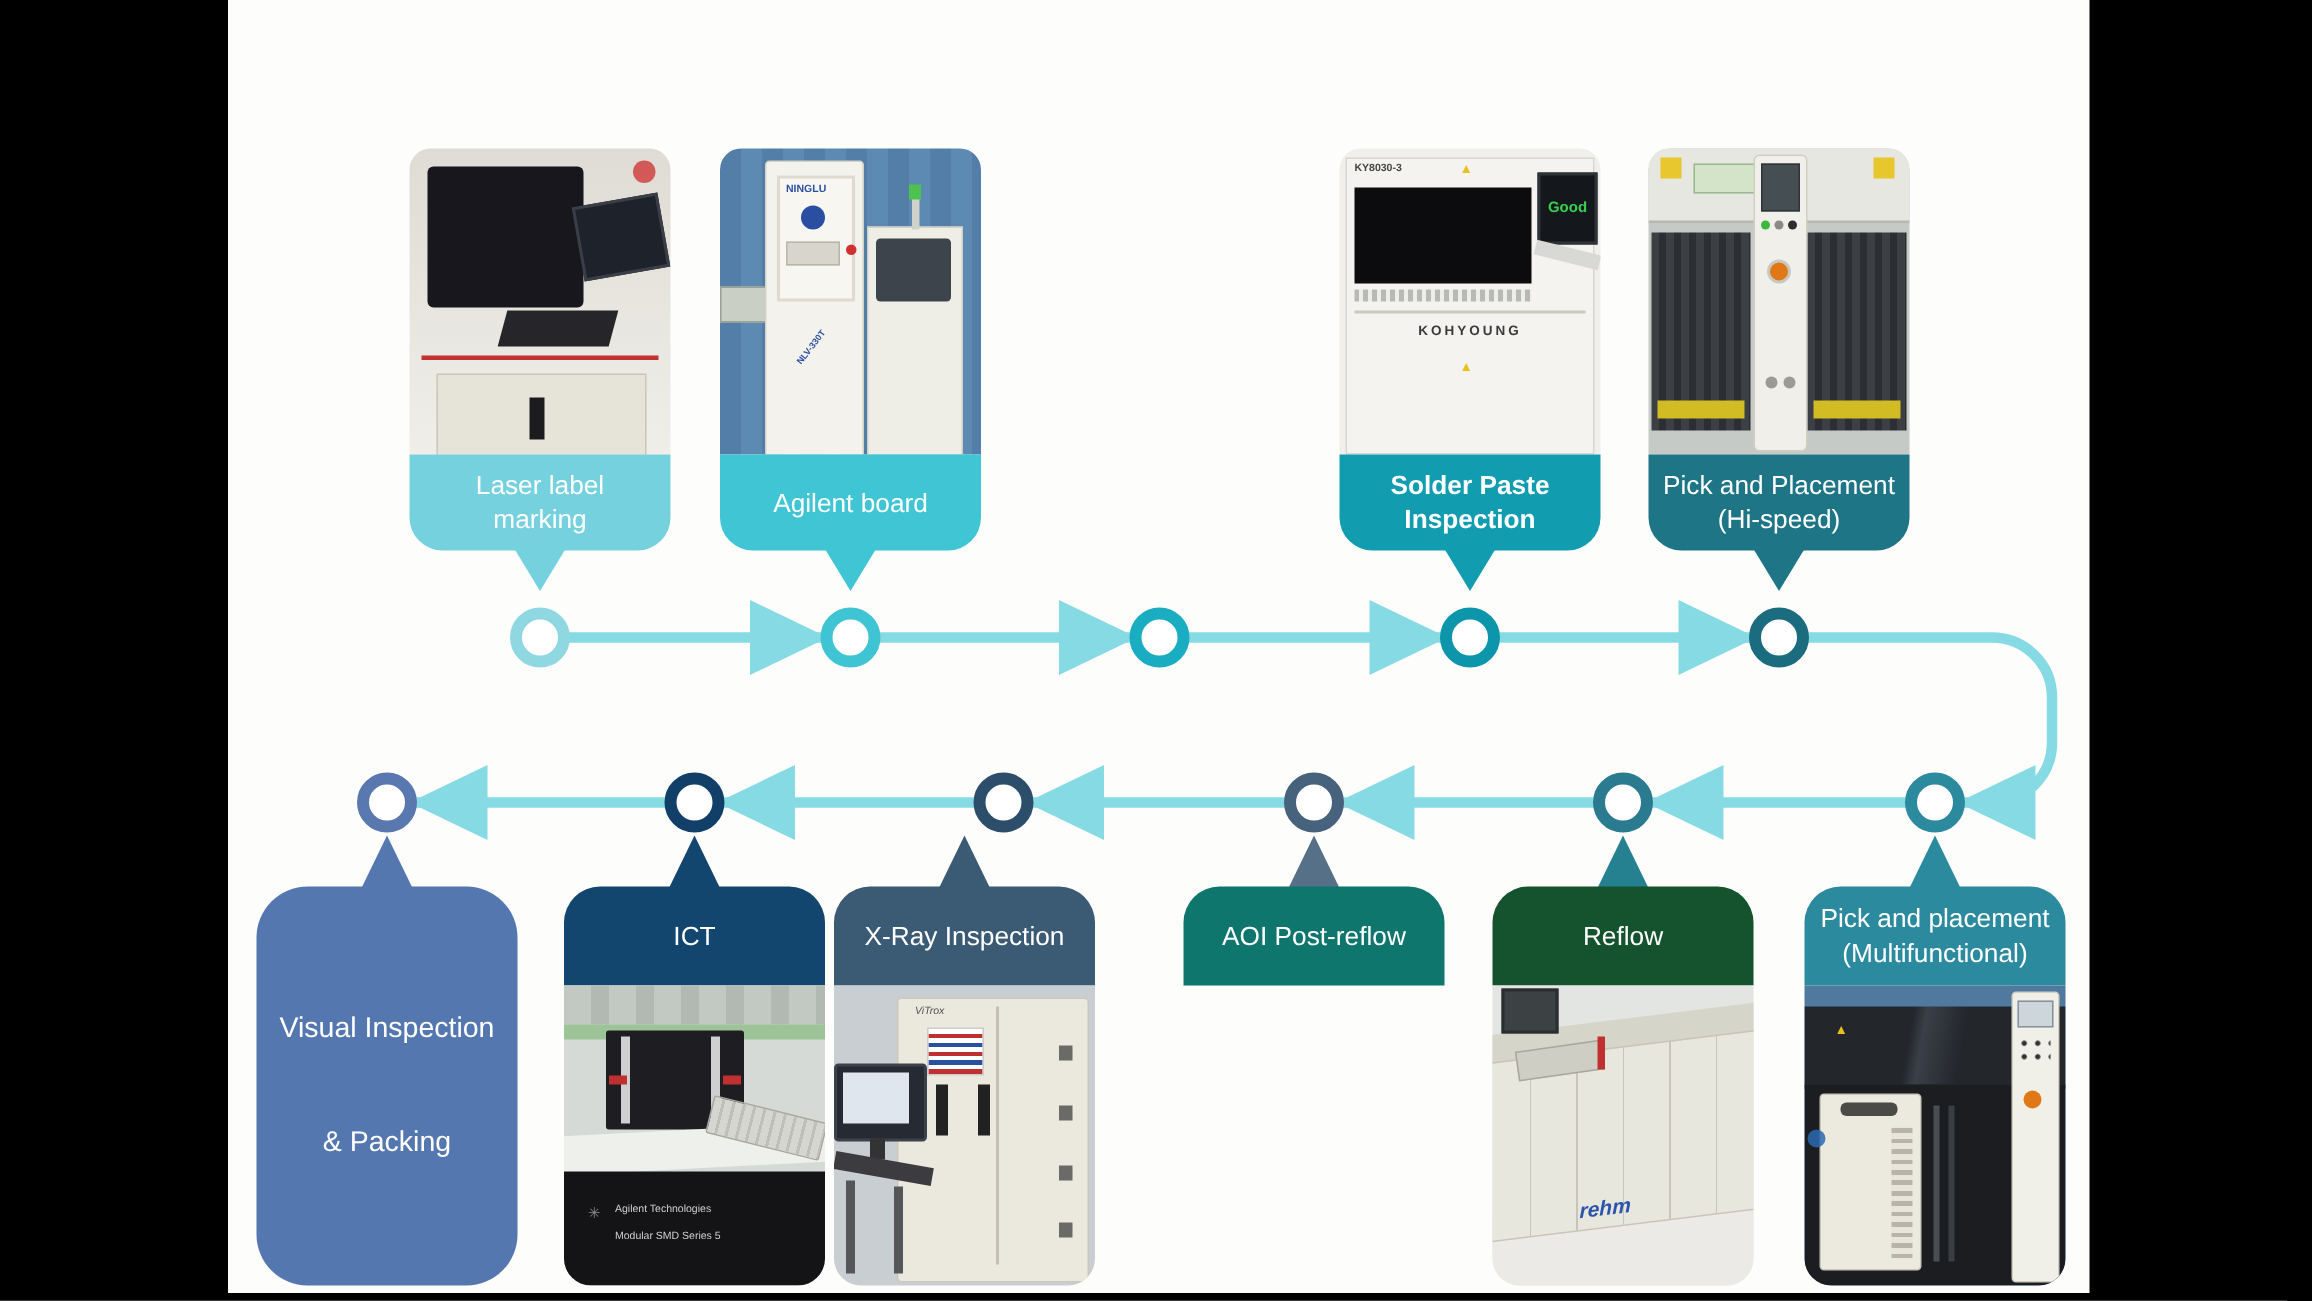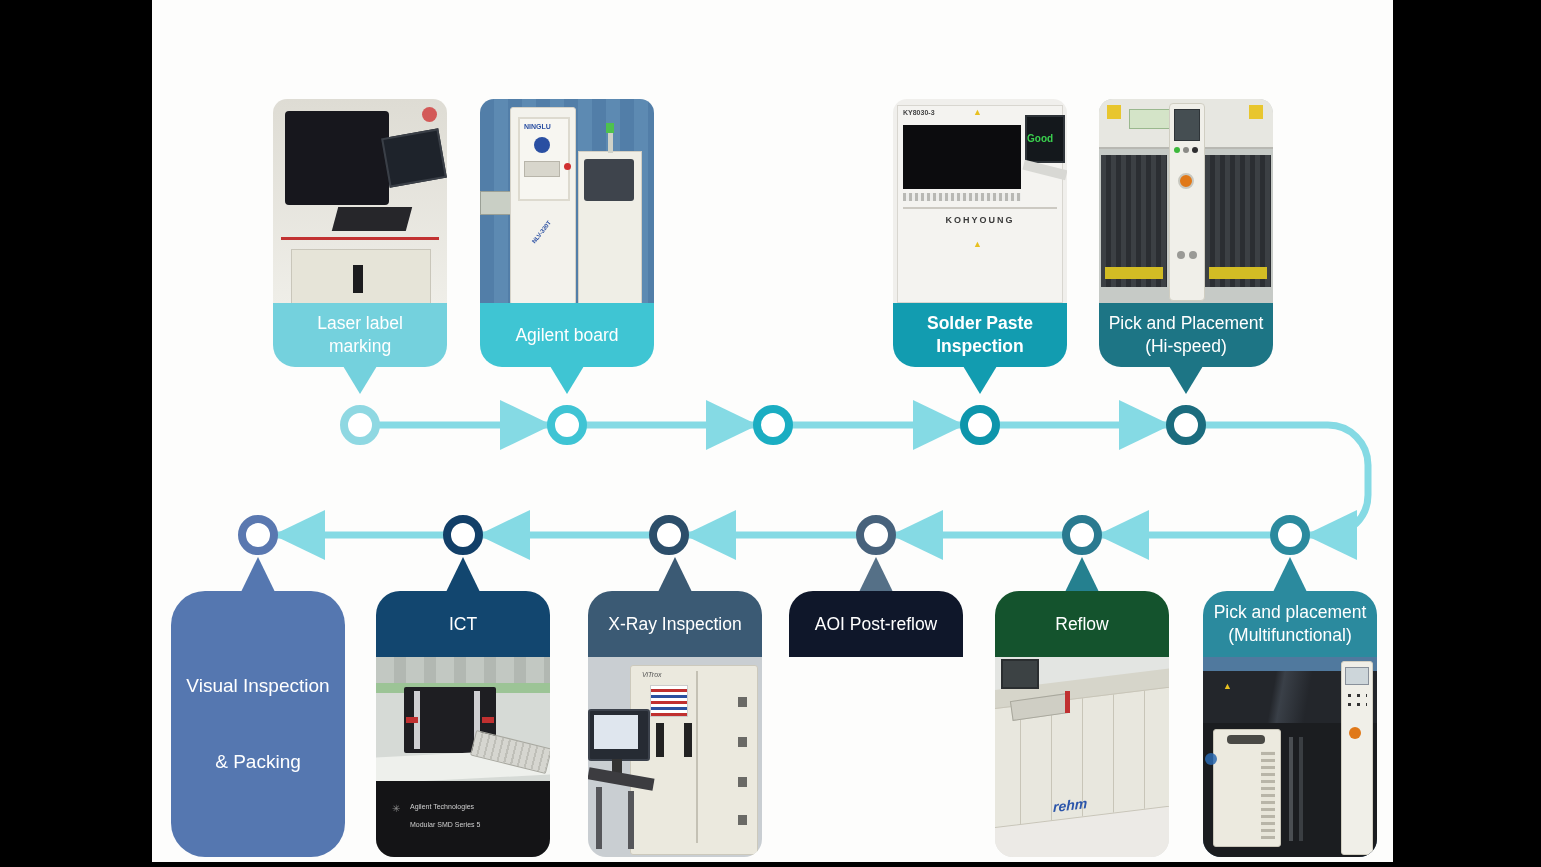--- a/index.html
+++ b/index.html
@@ -95,21 +95,21 @@
     <div class="tail-down" style="border-top-color: rgb(63, 197, 211);"></div>
   </div>
 
 
   <div class="stage" style="left:741px">
     <div class="photo top-photo" style="background:#f0efec">
       <div class="ps" style="left:4px;top:6px;width:164px;height:196px;background:#f4f3f0;border:1px solid #d8d6d0"></div>
       <div class="ptext" style="left:10px;top:10px;font-size:7px;font-weight:bold;color:#444">KY8030-3</div>
       <div class="ps" style="left:10px;top:26px;width:118px;height:64px;background:#0c0c0e"></div>
       <div class="ps" style="left:10px;top:94px;width:118px;height:8px;background:repeating-linear-gradient(90deg,#b8b8b4 0 3px,#ededeb 3px 6px)"></div>
-      <div class="ps" style="left:132px;top:16px;width:36px;height:44px;background:#14181c;border:2px solid #2e3338;text-align:left">
+      <div class="ps" style="left:132px;top:16px;width:36px;height:44px;background:#14181c;border:2px solid #2e3338;text-align:center">
         <span style="color:#3ad04e;font-size:10px;font-weight:bold;line-height:44px">Good</span>
       </div>
       <div class="ps" style="left:130px;top:66px;width:44px;height:10px;background:#d8d8d4;transform:rotate(14deg)"></div>
       <div class="ptext" style="left:50%;transform:translateX(-50%);top:116px;font-size:9px;font-weight:bold;letter-spacing:2px;color:#3a3a3a">KOHYOUNG</div>
       <div class="ptext" style="left:80px;top:8px;font-size:9px;color:#e8c020">▲</div>
       <div class="ptext" style="left:80px;top:140px;font-size:9px;color:#e8c020">▲</div>
       <div class="ps" style="left:10px;top:108px;width:154px;height:2px;background:#ccc9c2"></div>
     </div>
     <div class="stage-label" style="background-color: rgb(18, 156, 176); font-weight: bold;">
       <span>Solder Paste</span>
@@ -167,21 +167,21 @@
       <div class="ps" style="left:106px;top:60px;width:12px;height:6px;background:#c03030"></div>
       <div class="ps" style="left:0;top:96px;width:174px;height:26px;background:#eef0ec;transform:skewY(-3deg)"></div>
       <div class="ps" style="left:96px;top:82px;width:76px;height:24px;background:repeating-linear-gradient(90deg,#d6d6d0 0 5px,#bfbfb8 5px 7px);border:1px solid #a8a8a0;transform:rotate(14deg);border-radius:2px"></div>
       <div class="ps" style="left:0;top:124px;width:174px;height:76px;background:#141416"></div>
       <div class="ptext" style="left:16px;top:146px;font-size:10px;color:#888">✳</div>
       <div class="ptext" style="left:34px;top:146px;font-size:7px;color:#cfcfcf">Agilent Technologies</div>
       <div class="ptext" style="left:34px;top:164px;font-size:7px;color:#cfcfcf">Modular SMD Series 5</div>
     </div>
   </div>
 
-  <div class="stage" style="left:436px">
+  <div class="stage" style="left:404px">
     <div class="tail-up" style="border-bottom-color: rgb(59, 90, 116);"></div>
     <div class="b-header" style="background-color: rgb(59, 90, 116);">
       <span>X-Ray Inspection</span>
     </div>
     <div class="photo bot-photo" style="background:#c9ced2">
       <div class="ps" style="left:42px;top:8px;width:126px;height:188px;background:#ebe9de;border:1px solid #ccc9bc;border-radius:3px"></div>
       <div class="ps" style="left:108px;top:14px;width:2px;height:172px;background:#c4c1b4"></div>
       <div class="ptext" style="left:54px;top:14px;font-size:7px;font-style:italic;color:#555">ViTrox</div>
       <div class="ps" style="left:62px;top:28px;width:36px;height:30px;background:repeating-linear-gradient(0deg,#c03030 0 3px,#fff 3px 6px,#2a50a0 6px 9px,#fff 9px 12px);border:1px solid #ccc"></div>
       <div class="ps" style="left:68px;top:66px;width:8px;height:34px;background:#222"></div>
@@ -194,21 +194,21 @@
       <div class="ps" style="left:6px;top:58px;width:44px;height:34px;background:#dfe6ee"></div>
       <div class="ps" style="left:24px;top:102px;width:10px;height:14px;background:#333"></div>
       <div class="ps" style="left:0;top:116px;width:66px;height:12px;background:#3c3c40;transform:rotate(10deg)"></div>
       <div class="ps" style="left:8px;top:130px;width:6px;height:62px;background:#55565a"></div>
       <div class="ps" style="left:40px;top:134px;width:6px;height:58px;background:#55565a"></div>
     </div>
   </div>
 
   <div class="stage" style="left:637px">
     <div class="tail-up" style="border-bottom-color: rgb(85, 112, 135);"></div>
-    <div class="b-header" style="background-color: #0f172a;">
+    <div class="b-header" style="background-color: #0f766e;">
       <span>AOI Post-reflow</span>
     </div>
   </div>
 
   <div class="stage" style="left:843px">
     <div class="tail-up" style="border-bottom-color: rgb(37, 128, 143);"></div>
     <div class="b-header" style="background-color: #14532d;">
       <span>Reflow</span>
     </div>
     <div class="photo bot-photo" style="background:#e3e5e2">

